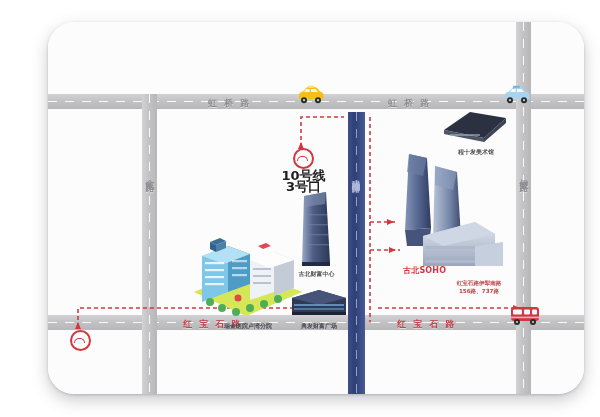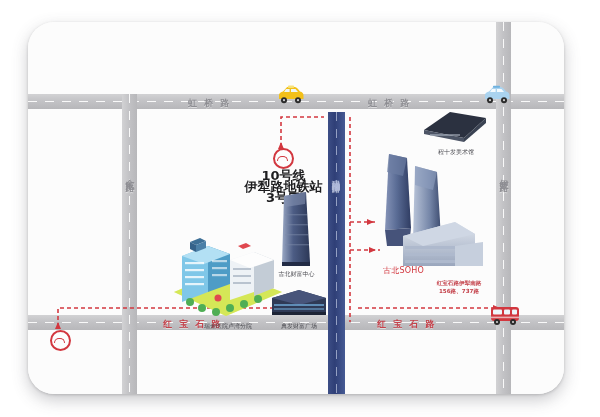--- a/index.html
+++ b/index.html
@@ -2,21 +2,21 @@
 <html><head>
 <meta charset="utf-8">
 <style>
   html,body{margin:0;padding:0;background:#ffffff;}
   body{width:600px;height:417px;overflow:hidden;font-family:"DejaVu Sans","Liberation Sans",sans-serif;}
 
   #map{position:relative;width:600px;height:417px;background:#ffffff;}
 
   
   .card{
-    position:absolute;left:28px;top:22px;width:536px;height:372px;
+    position:absolute;left:48px;top:22px;width:536px;height:372px;
     background:#fdfdfd;border-radius:26px;
     box-shadow:0 6px 16px rgba(80,80,90,0.30), 0 1px 3px rgba(0,0,0,0.18);
   }
   .card-inner{
     position:absolute;inset:0;border-radius:26px;overflow:hidden;background:#fcfcfc;
   }
 
   
   .road-h{
     position:absolute;height:15px;
@@ -76,21 +76,21 @@
   .metro-text{
     position:absolute;white-space:nowrap;color:#1d1d1f;
     font-size:13px;font-weight:bold;line-height:11px;
   }
   .metro-text.c{text-align:center;}
 
   
   .bldg{position:absolute;}
   .bldg-label{
     position:absolute;white-space:nowrap;font-size:6px;color:#4a4a50;
-    text-align:center;font-weight:normal;line-height:8px;
+    text-align:center;font-weight:bold;line-height:8px;
   }
   .bldg-label.red{color:#d2373f;font-size:8px;letter-spacing:.2px;}
   .bus-label{
     position:absolute;white-space:nowrap;font-size:5.6px;color:#c4424b;
     text-align:center;line-height:7.5px;font-weight:bold;
   }
 
   
   .veh{position:absolute;}
 </style>
@@ -147,21 +147,20 @@
 
         <path d="M 322,200 L 350,200" fill="none" stroke="#d2373f" stroke-width="1.6" stroke-dasharray="4 3"></path>
         <polygon points="346,200 339,197 339,203" fill="#d2373f"></polygon>
       </svg>
 
       <div class="metro" style="left:245px;top:126px;">
         <div class="ring"></div>
       </div>
       <div class="metro-text c" style="left:198px;top:148px;width:115px;">
         <div>10号线</div>
-        <div>伊犁路地铁站</div>
         <div>3号口</div>
       </div>
 
       <div class="metro" style="left:22px;top:308px;">
         <div class="ring"></div>
       </div>
 
       <div class="bldg" style="left:335px;top:128px;">
         <svg width="125" height="125" viewBox="0 0 125 125" xmlns="http://www.w3.org/2000/svg">
           <defs>

